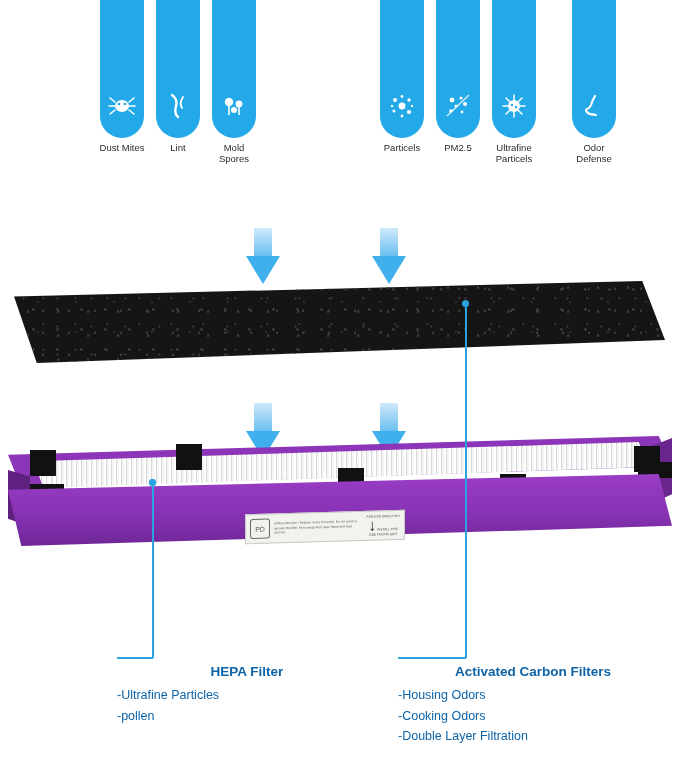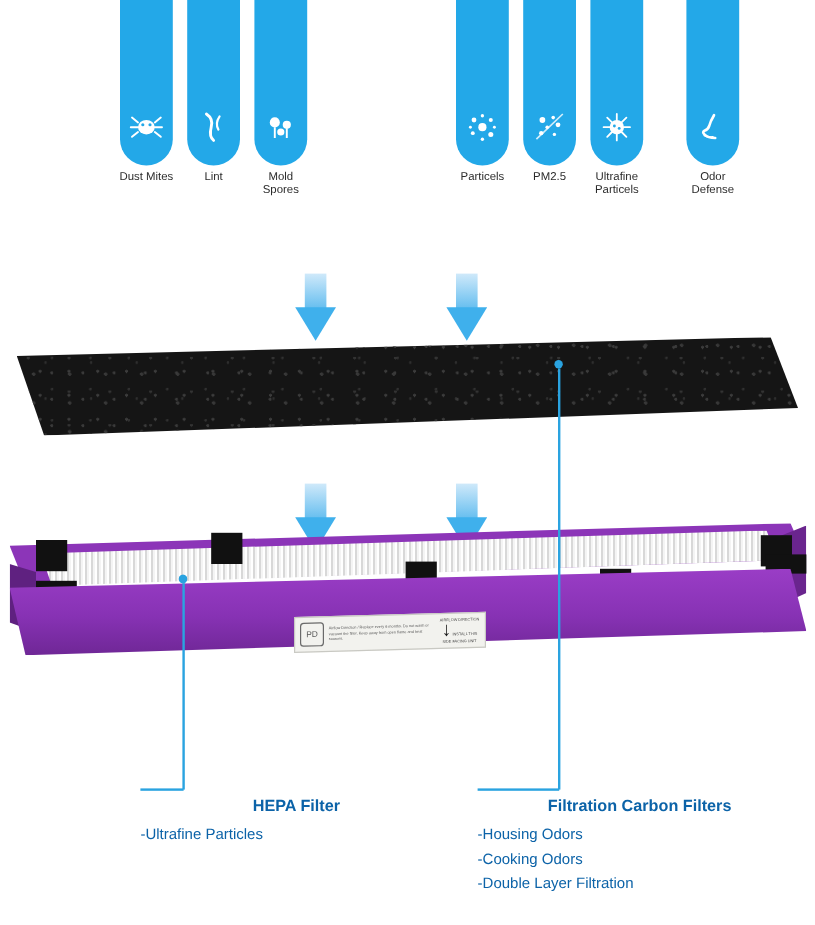--- a/index.html
+++ b/index.html
@@ -402,20 +402,21 @@
 
 <span class="dot" style="left:462px; top:300px;"></span>
 <span class="leader" style="left:465px; top:307px; width:1.6px; height:351px;"></span>
 <span class="leader" style="left:398px; top:657px; width:68px; height:1.6px;"></span>
 
 <span class="dot" style="left:149px; top:479px;"></span>
 
 <div class="callout" style="left:117px; top:664px; width:260px;">
   <h3>HEPA Filter</h3>
   <div class="line">-Ultrafine Particles</div>
+  <div class="line">-pollen</div>
 </div>
 
 <div class="callout" style="left:398px; top:664px; width:270px;">
-  <h3>Filtration Carbon Filters</h3>
+  <h3>Activated Carbon Filters</h3>
   <div class="line">-Housing Odors</div>
   <div class="line">-Cooking Odors</div>
   <div class="line">-Double Layer Filtration</div>
 </div>
 
 </body></html>

